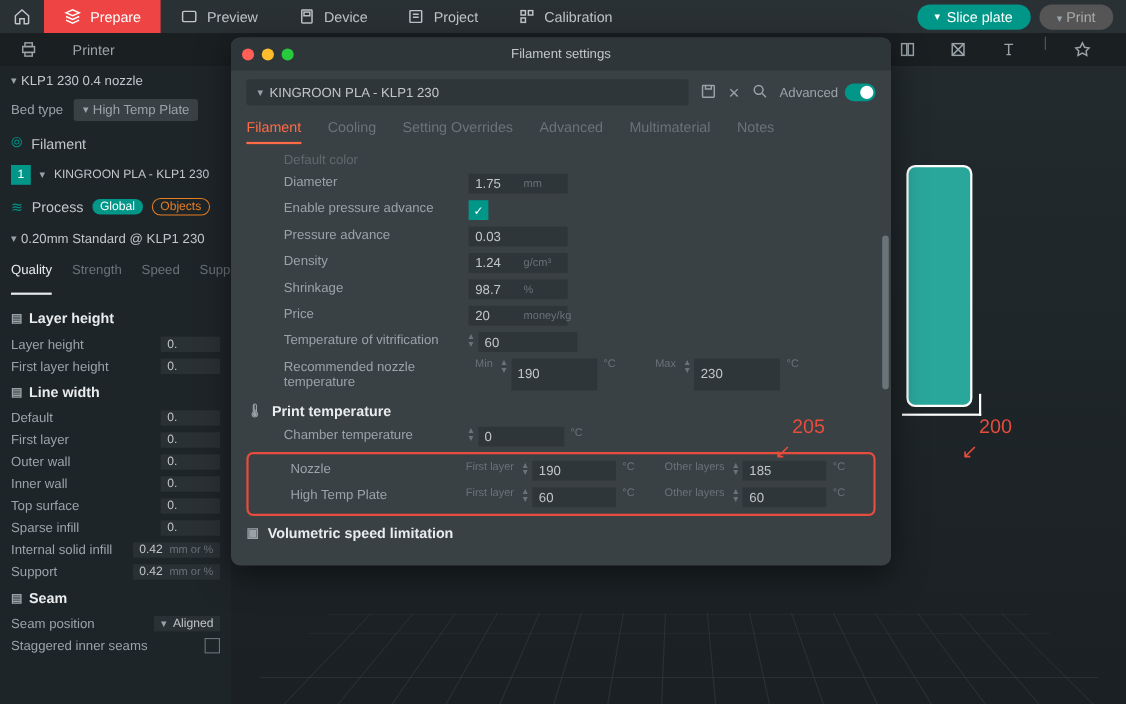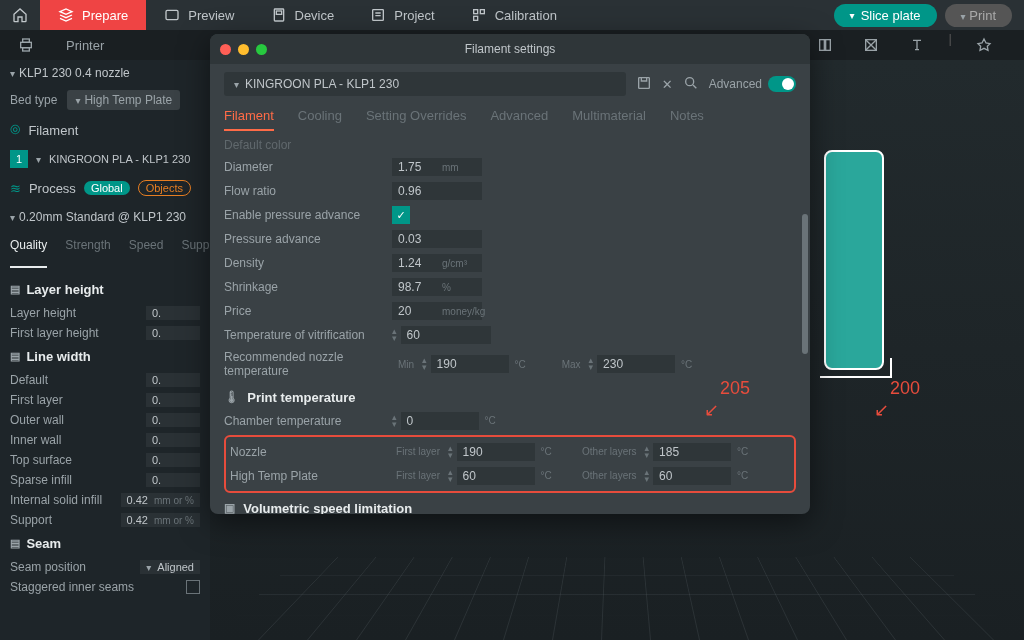--- a/index.html
+++ b/index.html
@@ -67,21 +67,21 @@
   .m-icons { display: flex; gap: 10px; align-items: center; color: #9aa3a8; }
   .adv-toggle { display: flex; align-items: center; gap: 6px; font-size: 12px; }
   .toggle { width: 28px; height: 16px; background: #009688; border-radius: 8px; position: relative; }
   .toggle::after { content: ""; position: absolute; right: 2px; top: 2px; width: 12px; height: 12px; background: #fff; border-radius: 50%; }
   
   .m-tabs { display: flex; gap: 24px; padding: 4px 14px 0; font-size: 13px; }
   .m-tabs .mt { color: #6a7378; padding-bottom: 6px; cursor: pointer; }
   .m-tabs .mt.active { color: #ff6b47; border-bottom: 2px solid #ff6b47; }
   
   .m-body { flex: 1; overflow: auto; padding: 4px 14px 14px; }
-  .m-row { display: flex; align-items: center; padding: 3px 0; font-size: 12px; }
+  .m-row { display: flex; padding: 3px 0; font-size: 12px; margin-left: 34px; }
   .m-row .mlbl { width: 168px; color: #9aa3a8; }
   .m-row .mlbl2 { width: 108px; color: #6a7378; text-align: right; padding-right: 8px; font-size: 10px; }
   .m-input { background: #2f3639; color: #c0c6ca; padding: 2px 6px; width: 78px; display: flex; align-items: center; justify-content: space-between; gap: 4px; border: none; }
   .m-input.wide { width: 90px; }
   .m-unit { color: #6a7378; font-size: 10px; width: 40px; padding-left: 6px; }
   .stepper-icon { color: #6a7378; font-size: 9px; line-height: 7px; display: flex; flex-direction: column; margin-right: 4px; }
   .check-on { width: 18px; height: 18px; background: #009688; display: flex; align-items: center; justify-content: center; color: #fff; font-size: 11px; }
   .m-sechdr { display: flex; align-items: center; gap: 8px; padding: 8px 0 4px; color: #e8eced; font-weight: 600; font-size: 13px; }
   .m-sechdr .sicon { color: #9aa3a8; font-size: 12px; }
   
@@ -358,26 +358,20 @@
         <span class="mlbl">Default color</span>
       </div>
     <div class="m-row">
         <span class="mlbl">Diameter</span>
         <span class="m-input wide">
           <span>1.75</span>
           <span class="m-unit">mm</span>
         </span>
       </div>
     <div class="m-row">
-        <span class="mlbl">Flow ratio</span>
-        <span class="m-input wide">
-          <span>0.96</span>
-        </span>
-      </div>
-    <div class="m-row">
         <span class="mlbl">Enable pressure advance</span>
         <span class="check-on">✓</span>
       </div>
     <div class="m-row">
         <span class="mlbl">Pressure advance</span>
         <span class="m-input wide">
           <span>0.03</span>
         </span>
       </div>
     <div class="m-row">

